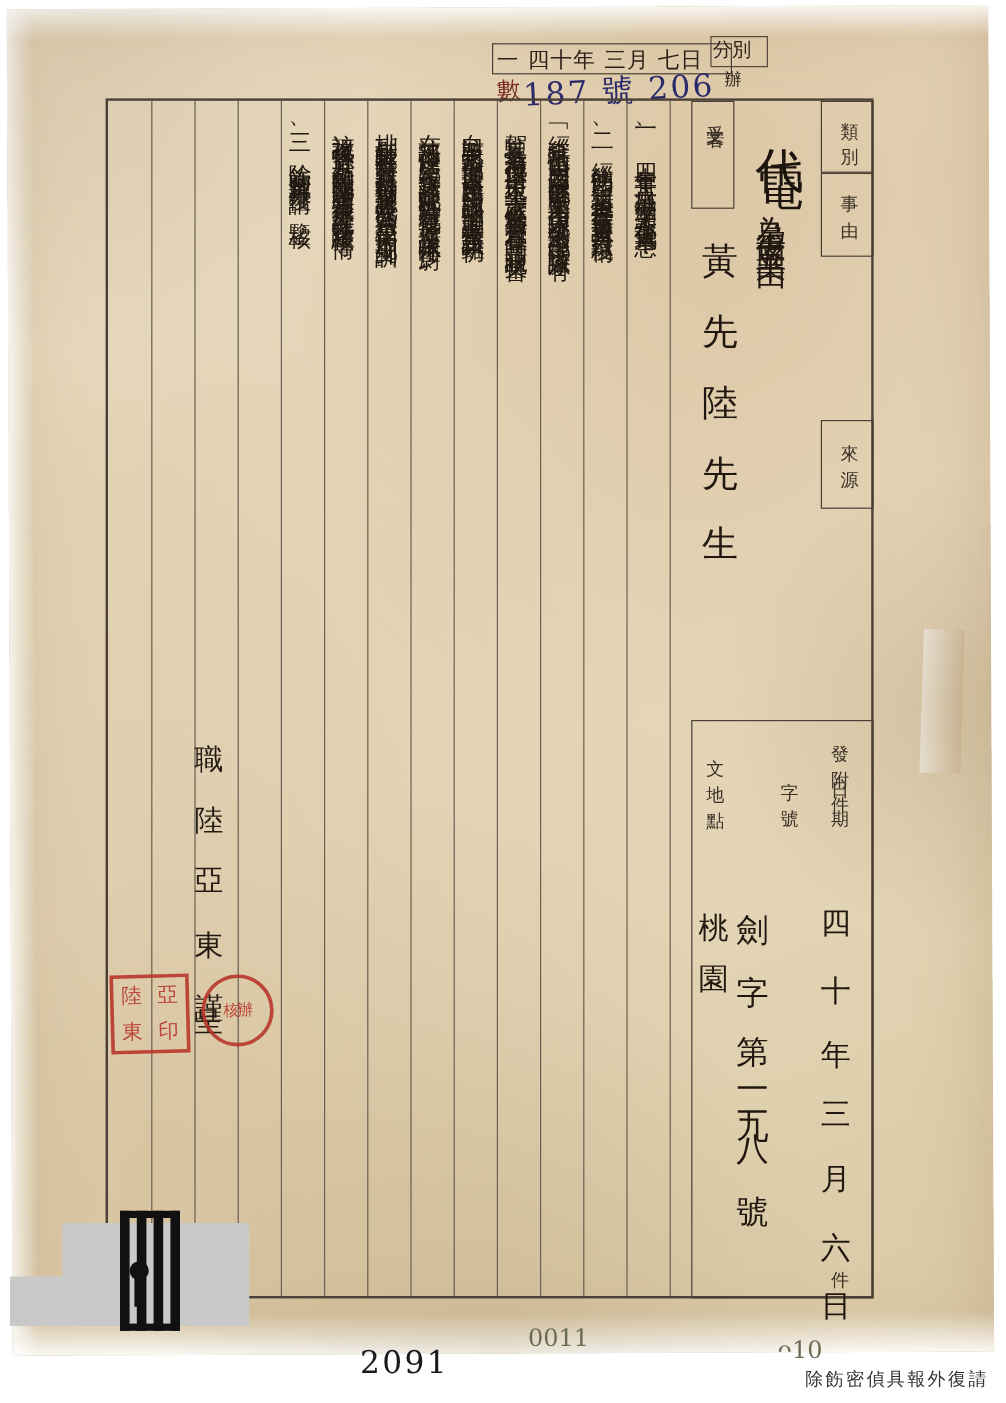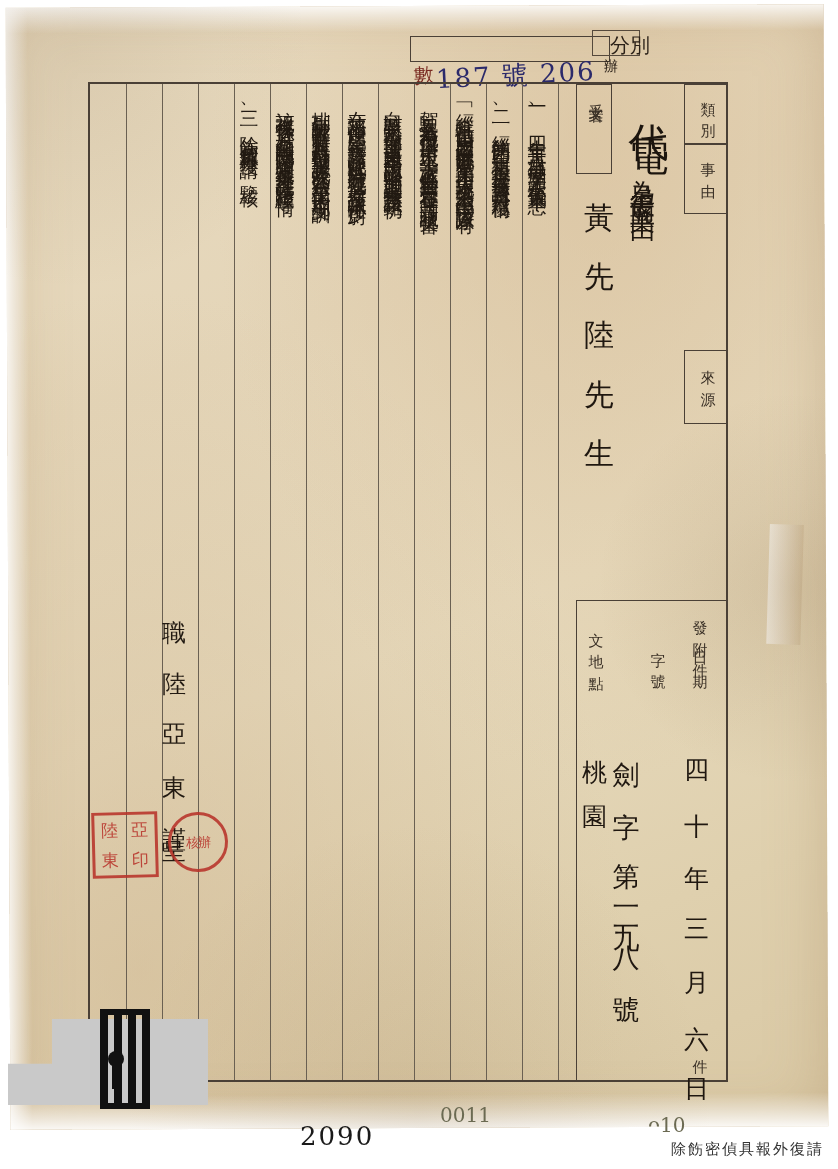--- a/index.html
+++ b/index.html
@@ -232,23 +232,24 @@
 <div id="page">
 
   <div class="paper">
     <div class="edge-top"></div>
     <div class="edge-left"></div>
     <div class="edge-bottom"></div>
     <div class="fold"></div>
   </div>
 
   <div class="box-small" style="left:410px; top:36px; width:200px; height:26px; border-color:#4a4036;"></div>
+  <div class="topline cn-h" style="left:414px; top:38px; font-size:18px; letter-spacing:1px;">一 四十年 三月 七日</div>
 
   <div class="box-small" style="left:592px; top:30px; width:48px; height:26px;"></div>
-  <div class="topline cn-h" style="left:594px; top:32px; font-size:20px;padding-left:16px;">分別</div>
+  <div class="topline cn-h" style="left:594px; top:32px; font-size:16px;">分別</div>
   <div class="topline cn-h" style="left:604px; top:58px; font-size:14px;">辦</div>
 
   <div class="numstamp red" style="left:414px; top:62px; font-size:20px;">數</div>
   <div class="numstamp" style="left:436px; top:58px;">187 號 206</div>
 
   <div class="form">
     <div class="vline" style="left:36px;"></div>
     <div class="vline" style="left:72px;"></div>
     <div class="vline" style="left:108px;"></div>
     <div class="vline" style="left:144px;"></div>
@@ -319,19 +320,19 @@
     <div class="bk" style="left:92px; top:2px; width:8px; height:100px;"></div>
     <div class="bk" style="left:106px; top:2px; width:8px; height:100px;"></div>
     <div class="bk" style="left:120px; top:2px; width:8px; height:100px;"></div>
     <div class="bk" style="left:134px; top:2px; width:8px; height:100px;"></div>
     <div class="bk" style="left:92px; top:2px; width:50px; height:6px;"></div>
     <div class="bk" style="left:92px; top:96px; width:50px; height:6px;"></div>
     <div class="bk" style="left:100px; top:44px; width:16px; height:16px; border-radius:50%;"></div>
     <div class="bk" style="left:104px; top:56px; width:8px; height:26px;"></div>
   </div>
 
-  <div class="page-num">2090</div>
+  <div class="page-num">2091</div>
   <div class="pencil" style="left:440px; bottom:42px;">0011</div>
   <div class="pencil" style="left:648px; bottom:32px;">ᴖ10</div>
 
   <div class="footer-note">除飭密偵具報外復請</div>
 
 </div>
 
 </body></html>

